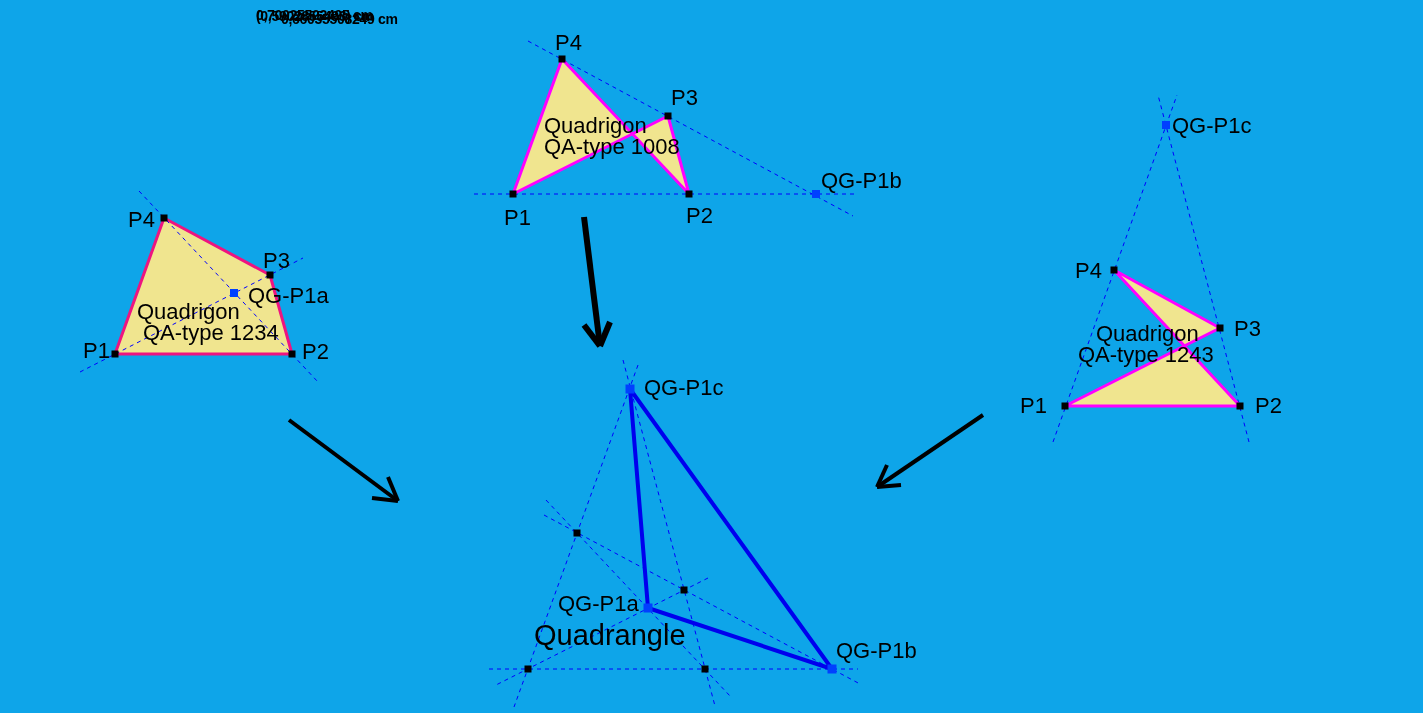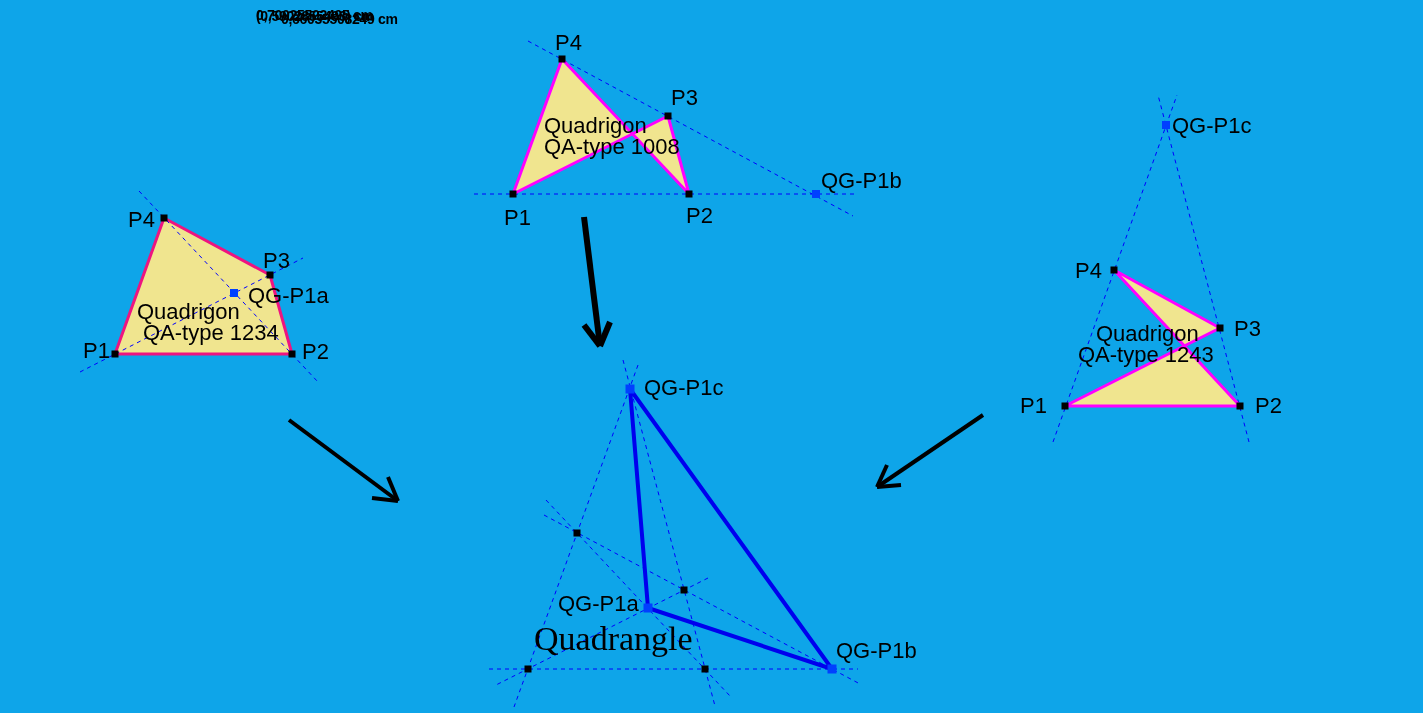--- a/index.html
+++ b/index.html
@@ -4,21 +4,21 @@
 <style>
   html,body{margin:0;padding:0;background:#fff;}
   #stage{
     position:relative;width:1423px;height:713px;background:#0ea5e9;
     font-family:"Liberation Sans",sans-serif;overflow:hidden;
   }
   #stage svg{position:absolute;left:0;top:0;}
   .lbl{
     position:absolute;font-size:22px;color:#000;white-space:nowrap;line-height:1.1;
   }
-  .lbl-big{font-size:34px;font-family:Liberation Serif, serif;}
+  .lbl-big{font-size:29px;}
   .garble{
     position:absolute;font-size:14px;font-weight:bold;color:#000;white-space:nowrap;
     letter-spacing:-0.3px;
   }
 </style>
 </head>
 <body>
 
 <div id="stage">
 

